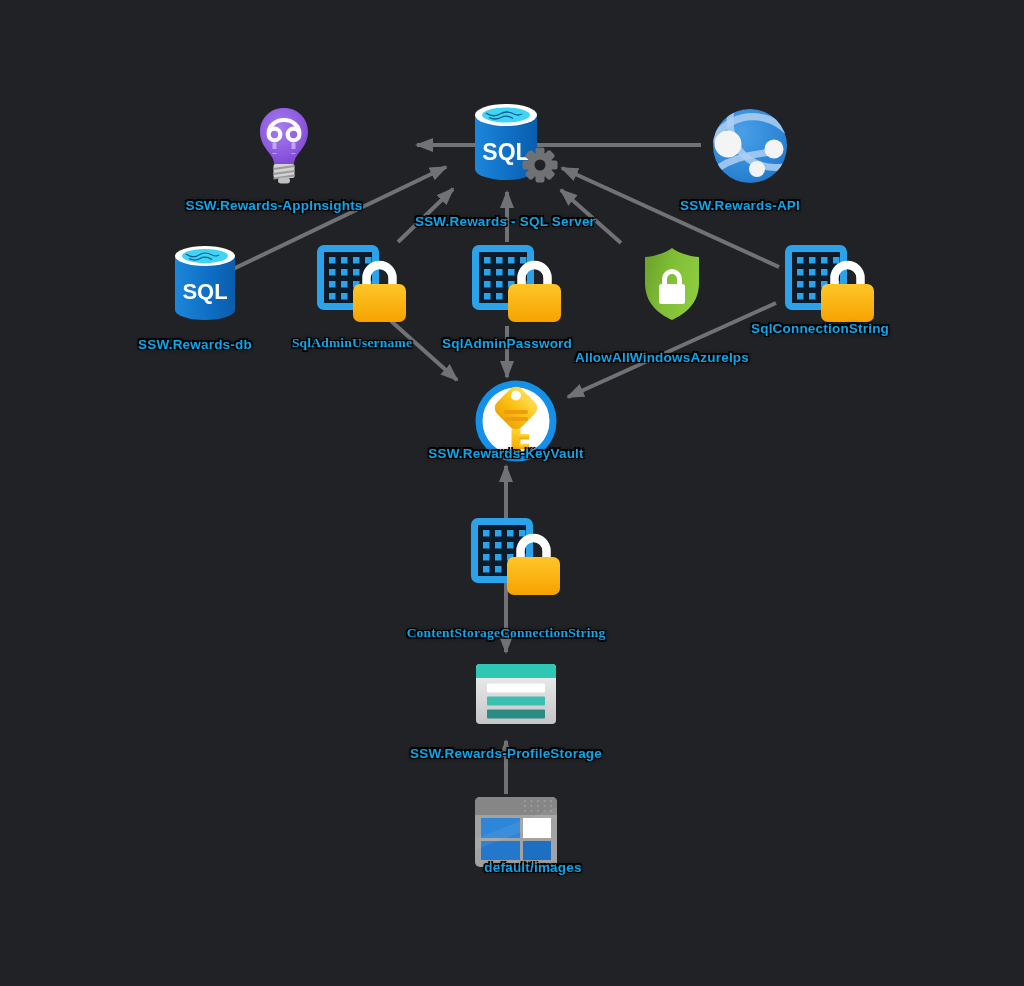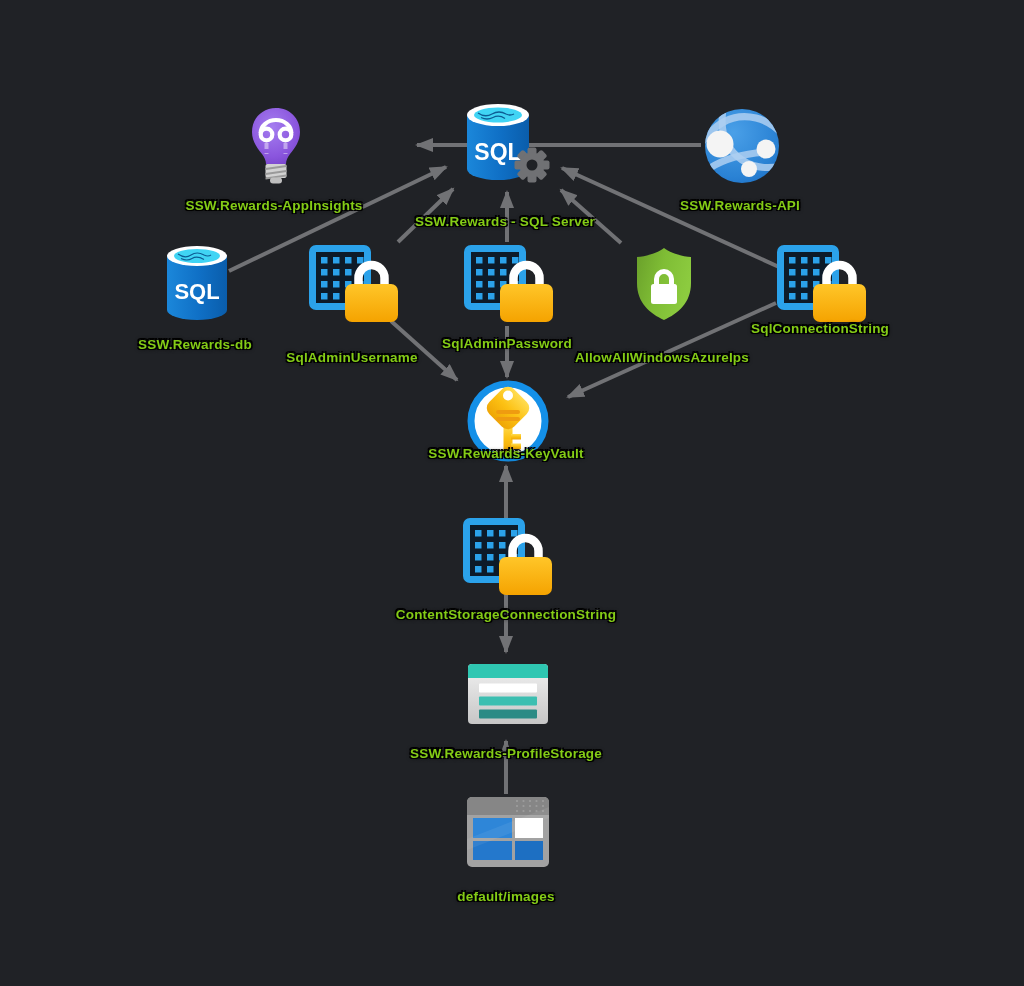--- a/index.html
+++ b/index.html
@@ -2,24 +2,24 @@
 <html><head>
 <meta charset="utf-8">
 <style>
   html,body{margin:0;padding:0;background:#202226;}
   #stage{
     position:relative;width:1024px;height:986px;background:#202226;
     overflow:hidden;font-family:"Liberation Sans",sans-serif;
   }
   #edges-layer{position:absolute;left:0;top:0;width:1024px;height:986px;z-index:0;}
   .node{position:absolute;top:0;z-index:1;width:0;height:0;}
-  .icon{position:absolute;left:2px;transform:translate(-50%,-50%);line-height:0;}
+  .icon{position:absolute;left:10px;transform:translate(-50%,-50%);line-height:0;}
   .label{
     position:absolute;left:0;transform:translate(-50%,-50%);
-    color:#84cc16;font-size:13.5px;font-weight:600;letter-spacing:.2px;white-space:nowrap;
+    color:#0ea5e9;font-size:13.5px;font-weight:600;letter-spacing:.2px;white-space:nowrap;
     text-shadow:-1.5px -1.5px 0 #000,1.5px -1.5px 0 #000,-1.5px 1.5px 0 #000,1.5px 1.5px 0 #000,0 0 4px #000;
   }
 </style>
 </head>
 <body>
 
 <div id="stage">
   <svg id="edges-layer" viewBox="0 0 1024 986">
       <defs>
         <marker id="arrowhead" markerUnits="userSpaceOnUse" markerWidth="20" markerHeight="16" refX="16" refY="7" orient="auto">
@@ -149,21 +149,21 @@
             <rect x="24" y="36" width="6.5" height="6.5" fill="#2ba2ea"></rect>
             <rect x="36" y="36" width="6.5" height="6.5" fill="#2ba2ea"></rect>
             <rect x="48" y="36" width="6.5" height="6.5" fill="#2ba2ea"></rect>
             <rect x="12" y="48" width="6.5" height="6.5" fill="#2ba2ea"></rect>
             <rect x="24" y="48" width="6.5" height="6.5" fill="#2ba2ea"></rect>
             <rect x="36" y="48" width="6.5" height="6.5" fill="#2ba2ea"></rect>
             <rect x="48" y="48" width="6.5" height="6.5" fill="#2ba2ea"></rect>
             <path d="M49.5 40 v-7 a13 13 0 0 1 26 0 v7" fill="none" stroke="#fff" stroke-width="8.5"></path>
             <rect x="36" y="39" width="53" height="38" rx="7" fill="url(#gold4)"></rect>
           </svg></div>
-        <div class="label" style="top: 357px;">SqlAdminUsername</div>
+        <div class="label" style="top: 343px; font-family: Liberation Serif, serif;">SqlAdminUsername</div>
       </div>
       <div class="node" style="left: 507px;">
         <div class="icon" style="top: 284px;"><svg width="90" height="78" viewBox="0 0 90 78">
             <defs>
               <linearGradient id="gold5" x1="0" y1="0" x2="0" y2="1">
                 <stop offset="0" stop-color="#ffc629"></stop>
                 <stop offset="1" stop-color="#f5a300"></stop>
               </linearGradient>
             </defs>
             <rect x="3.5" y="3.5" width="55" height="58" rx="3.5" fill="#0d1b29" stroke="#2ba2ea" stroke-width="7"></rect>
@@ -274,21 +274,21 @@
             <rect x="24" y="36" width="6.5" height="6.5" fill="#2ba2ea"></rect>
             <rect x="36" y="36" width="6.5" height="6.5" fill="#2ba2ea"></rect>
             <rect x="48" y="36" width="6.5" height="6.5" fill="#2ba2ea"></rect>
             <rect x="12" y="48" width="6.5" height="6.5" fill="#2ba2ea"></rect>
             <rect x="24" y="48" width="6.5" height="6.5" fill="#2ba2ea"></rect>
             <rect x="36" y="48" width="6.5" height="6.5" fill="#2ba2ea"></rect>
             <rect x="48" y="48" width="6.5" height="6.5" fill="#2ba2ea"></rect>
             <path d="M49.5 40 v-7 a13 13 0 0 1 26 0 v7" fill="none" stroke="#fff" stroke-width="8.5"></path>
             <rect x="36" y="39" width="53" height="38" rx="7" fill="url(#gold9)"></rect>
           </svg></div>
-        <div class="label" style="top: 614px;">ContentStorageConnectionString</div>
+        <div class="label" style="top: 633px; font-family: Liberation Serif, serif;">ContentStorageConnectionString</div>
       </div>
       <div class="node" style="left: 506px;">
         <div class="icon" style="top: 694px;"><svg width="80" height="60" viewBox="0 0 80 60">
             <defs>
               <linearGradient id="gry10" x1="0" y1="0" x2="0" y2="1">
                 <stop offset="0" stop-color="#f2f2f2"></stop>
                 <stop offset="1" stop-color="#c6c6c6"></stop>
               </linearGradient>
             </defs>
             <rect width="80" height="60" rx="4" fill="url(#gry10)"></rect>
@@ -317,16 +317,16 @@
             <circle cx="69.5" cy="14" r="1.1" fill="#9e9e9e"></circle>
             <circle cx="76" cy="4" r="1.1" fill="#9e9e9e"></circle>
             <circle cx="76" cy="9" r="1.1" fill="#9e9e9e"></circle>
             <circle cx="76" cy="14" r="1.1" fill="#9e9e9e"></circle>
             <rect x="6" y="21" width="39" height="20" fill="#2e86d8"></rect>
             <rect x="48" y="21" width="28" height="20" fill="#ffffff"></rect>
             <rect x="6" y="44" width="39" height="19" fill="#2478cc"></rect>
             <rect x="48" y="44" width="28" height="19" fill="#1d6fc2"></rect>
             <path d="M0 42 L82 10 V21 L0 53 Z" fill="rgba(255,255,255,0.07)"></path>
           </svg></div>
-        <div class="label" style="top: 896px;">default/images</div>
+        <div class="label" style="top: 867px; margin-left: 27px;">default/images</div>
       </div>
     </div>
 </div>
 
 </body></html>

